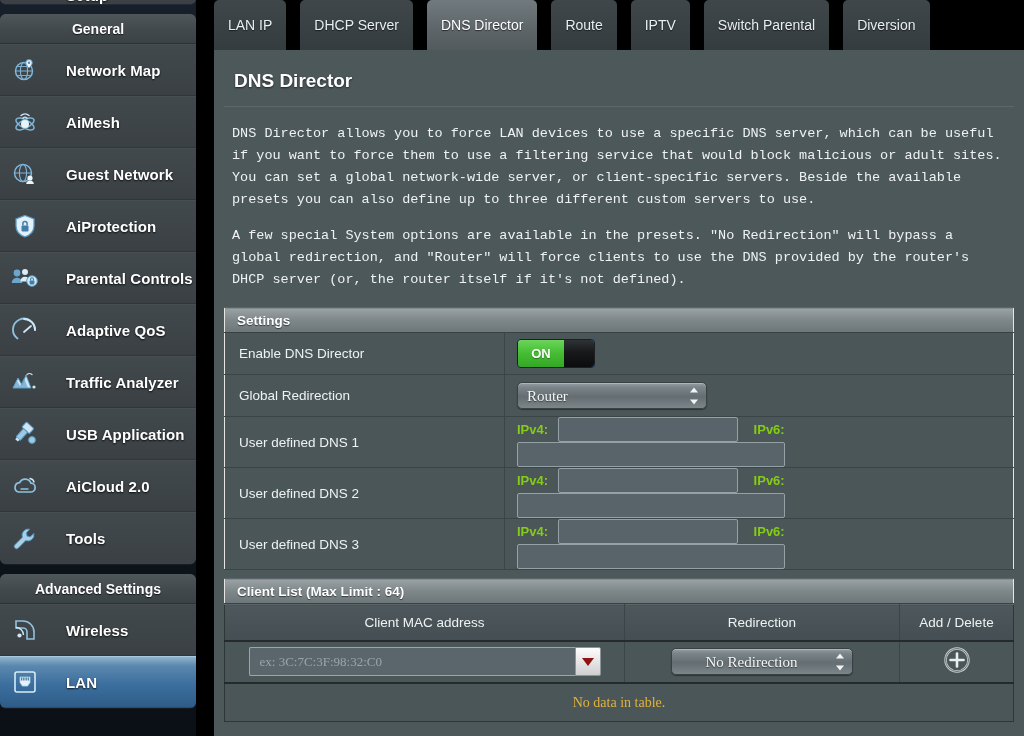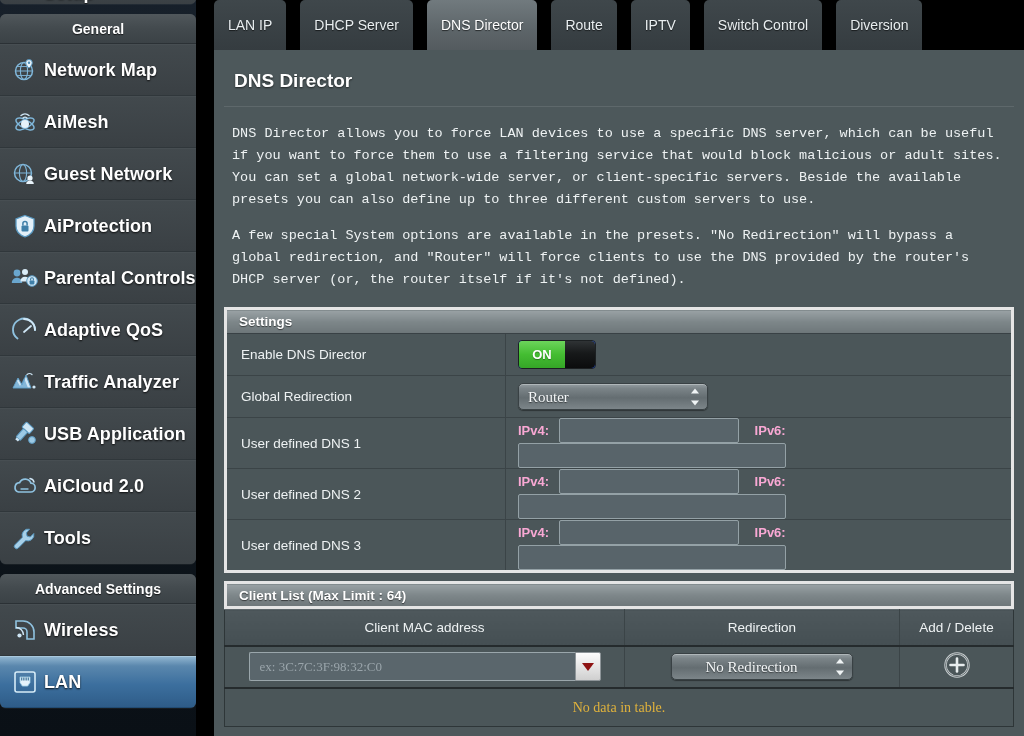--- a/index.html
+++ b/index.html
@@ -78,22 +78,22 @@
     width: 34px;
     height: 34px;
     flex: 0 0 34px;
     display: flex;
     align-items: center;
     justify-content: center;
   }
   .side-item .ico svg { display: block; }
 
   .side-item .label {
-    margin-left: 2px;
-    font-size: 18px;
+    margin-left: 24px;
+    font-size: 15px;
     font-weight: bold;
     color: #ffffff;
     text-shadow: 0 1px 2px rgba(0,0,0,.85);
     letter-spacing: .1px;
   }
 
   .side-item.partial-row {
     height: 26px;
     align-items: flex-end;
     padding-bottom: 0;
@@ -175,21 +175,21 @@
     padding: 0 8px 0 8px;
     margin-bottom: 14px;
     font-family: Liberation Mono, monospace;
   }
   .desc.second { margin-bottom: 16px; }
 
   
   .tbl {
     width: 100%;
     border-collapse: collapse;
-    border: 3px solid #e5e5e5;
+    border: 1px solid #e5e5e5;
     background: #4b5659;
     margin-bottom: 2px;
   }
   .tbl .sect-head td {
     background: linear-gradient(180deg, #9aa2a5 0%, #7e878a 48%, #6d7679 100%);
     color: #ffffff;
     font-weight: bold;
     font-size: 13.5px;
     height: 25px;
     padding: 0 12px;
@@ -284,21 +284,21 @@
     border-right: 4.5px solid transparent;
   }
   .sel .arrows i.up   { border-bottom: 5px solid #f0f4f5; }
   .sel .arrows i.down { border-top: 5px solid #f0f4f5; }
 
   .sel.w190 { width: 190px; }
   .sel.w182 { width: 182px; }
 
   
   .iplabel {
-    color: #f9a8d4;
+    color: #84cc16;
     font-size: 13px;
     font-weight: bold;
     display: inline-block;
     vertical-align: middle;
     margin-right: 6px;
   }
   .ti {
     display: inline-block;
     vertical-align: middle;
     height: 25px;
@@ -582,21 +582,21 @@
   <div id="gap"></div>
 
   <div id="main">
 
     <div id="tabbar">
       <div class="tab">LAN IP</div>
       <div class="tab">DHCP Server</div>
       <div class="tab active">DNS Director</div>
       <div class="tab">Route</div>
       <div class="tab">IPTV</div>
-      <div class="tab">Switch Control</div>
+      <div class="tab">Switch Parental</div>
       <div class="tab">Diversion</div>
     </div>
 
     <div id="panel">
 
       <div id="page-title">DNS Director</div>
       <div class="hr"></div>
 
       <div class="desc">DNS Director allows you to force LAN devices to use a specific DNS server, which can be useful if you want to force them to use a filtering service that would block malicious or adult sites. You can set a global network-wide server, or client-specific servers. Beside the available presets you can also define up to three different custom servers to use.</div>
       <div class="desc second">A few special System options are available in the presets. "No Redirection" will bypass a global redirection, and "Router" will force clients to use the DNS provided by the router's DHCP server (or, the router itself if it's not defined).</div>

